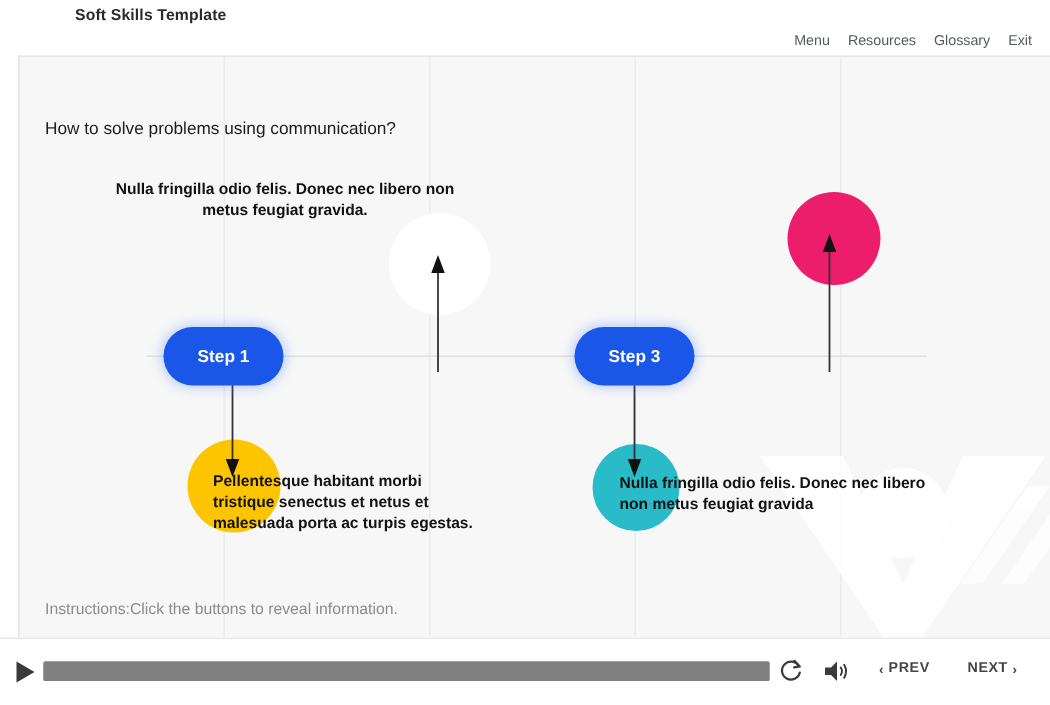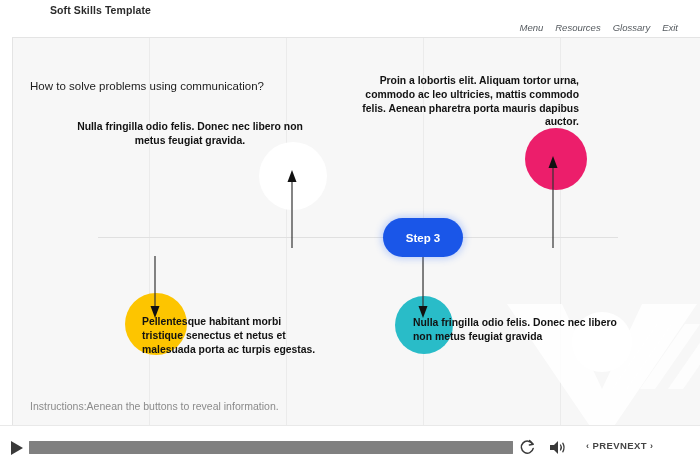--- a/index.html
+++ b/index.html
@@ -27,25 +27,24 @@
     position: absolute;
     left: 14px; top: 4px;
     font-size: 10.5px;
     font-weight: bold;
     color: #2b2b2b;
     letter-spacing: 0.1px;
     padding-left: 36px;
   }
   #topnav {
     position: absolute;
-    right: 22px; top: 22px;
+    right: 12px; top: 22px;
     display: flex;
     gap: 12px;
     align-items: flex-start;
-    font-style: italic;
   }
   #topnav .navlink {
     font-size: 9.5px;
     color: #555a5f;
     cursor: pointer;
     white-space: nowrap;
   }
 
   
   #stage {
@@ -200,21 +199,21 @@
     font-size: 9.5px;
     font-weight: bold;
     color: #454545;
     letter-spacing: 0.4px;
     cursor: pointer;
     display: flex;
     align-items: center;
     gap: 3px;
   }
   #prev-btn { left: 586px; }
-  #next-btn { left: 620px; }
+  #next-btn { left: 645px; }
   .chev { font-size: 9px; }
 </style>
 </head>
 <body>
 
 <div id="topbar">
   <div id="course-title">Soft Skills Template</div>
   <div id="topnav">
     <span class="navlink">Menu</span>
     <span class="navlink">Resources</span>
@@ -244,21 +243,20 @@
 
   <div id="mainline"></div>
 
   <div class="bubble" style="left:246px; top:104px; width:68px; height:68px; background:#ffffff;"></div>
   <div class="bubble" style="left:512px; top:90px; width:62px; height:62px; background:#ec1e6b;"></div>
   <div class="bubble" style="left:112px; top:255px; width:62px; height:62px; background:#fdc500;"></div>
   <div class="bubble" style="left:382px; top:258px; width:58px; height:58px; background:#29bcc8;"></div>
 
   <div class="callout center" style="left:62px; top:82px; width:230px;">Nulla fringilla odio felis. Donec nec libero non metus feugiat gravida.</div>
 
-  <div class="callout right" style="left:336px; top:36px; width:230px;">Proin a lobortis elit. Aliquam tortor urna, commodo ac leo ultricies, mattis commodo felis. Aenean pharetra porta mauris dapibus auctor.</div>
 
   <div class="callout left" style="left:129px; top:277px; width:175px;">Pellentesque habitant morbi tristique senectus et netus et malesuada porta ac turpis egestas.</div>
 
   <div class="callout left" style="left:400px; top:278px; width:215px;">Nulla fringilla odio felis. Donec nec libero non metus feugiat gravida</div>
 
   <svg class="arrow" style="left:273px; top:132px; width:12px; height:78px;" viewBox="0 0 12 78">
     <line x1="6" y1="78" x2="6" y2="10" stroke="#333" stroke-width="1.2"></line>
     <polygon points="6,0 10.5,12 1.5,12" fill="#111"></polygon>
   </svg>
 
@@ -270,23 +268,24 @@
   <svg class="arrow" style="left:136px; top:218px; width:12px; height:62px;" viewBox="0 0 12 62">
     <line x1="6" y1="0" x2="6" y2="52" stroke="#333" stroke-width="1.2"></line>
     <polygon points="6,62 10.5,50 1.5,50" fill="#111"></polygon>
   </svg>
 
   <svg class="arrow" style="left:404px; top:218px; width:12px; height:62px;" viewBox="0 0 12 62">
     <line x1="6" y1="0" x2="6" y2="52" stroke="#333" stroke-width="1.2"></line>
     <polygon points="6,62 10.5,50 1.5,50" fill="#111"></polygon>
   </svg>
 
+  <button class="step-btn" style="left:96px; top:180px;">Step 1</button>
   <button class="step-btn" style="left:370px; top:180px;">Step 3</button>
 
-  <div id="instructions">Instructions:Aenean the buttons to reveal information.</div>
+  <div id="instructions">Instructions:Click the buttons to reveal information.</div>
 </div>
 
 <div id="player">
 
   <svg id="play-btn" viewBox="0 0 14 16">
     <polygon points="1,1 13,8 1,15" fill="#3a3a3a"></polygon>
   </svg>
 
   <div id="seek-track">
     <div id="seek-fill"></div>

